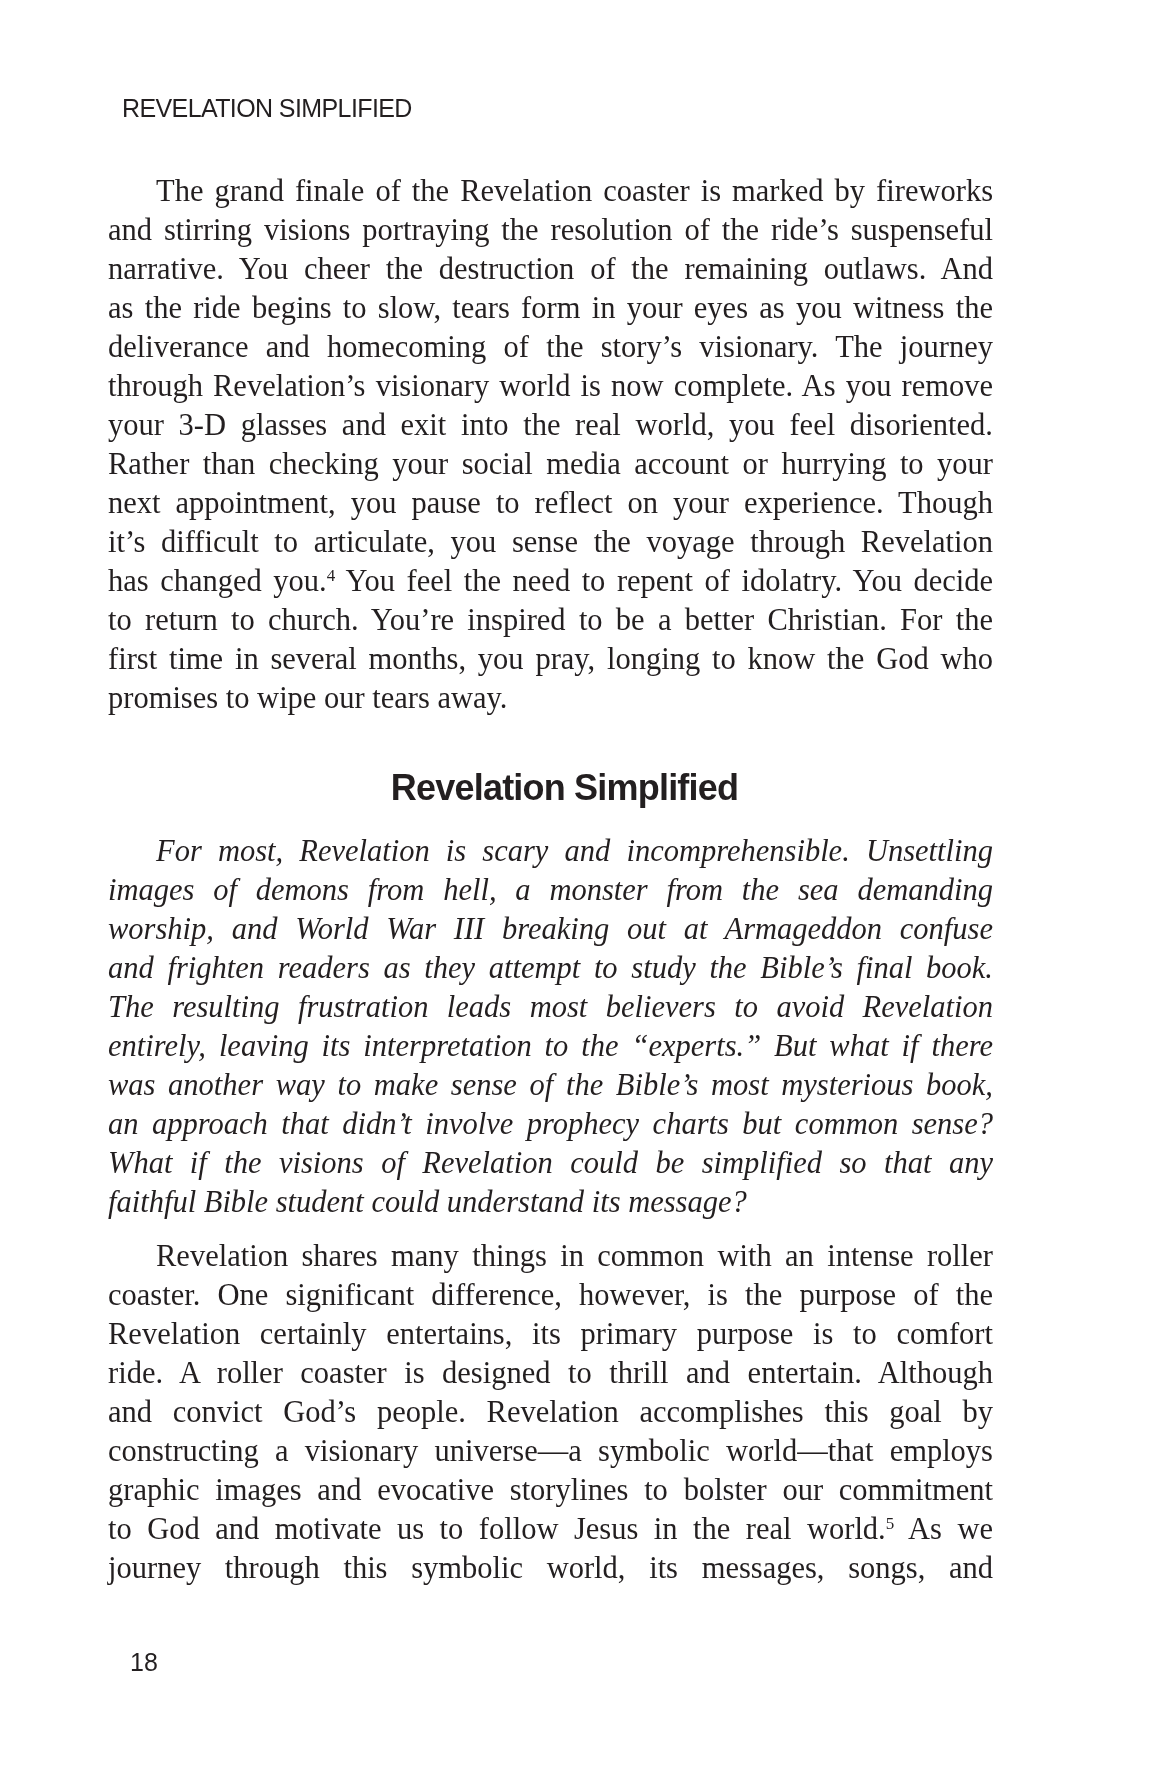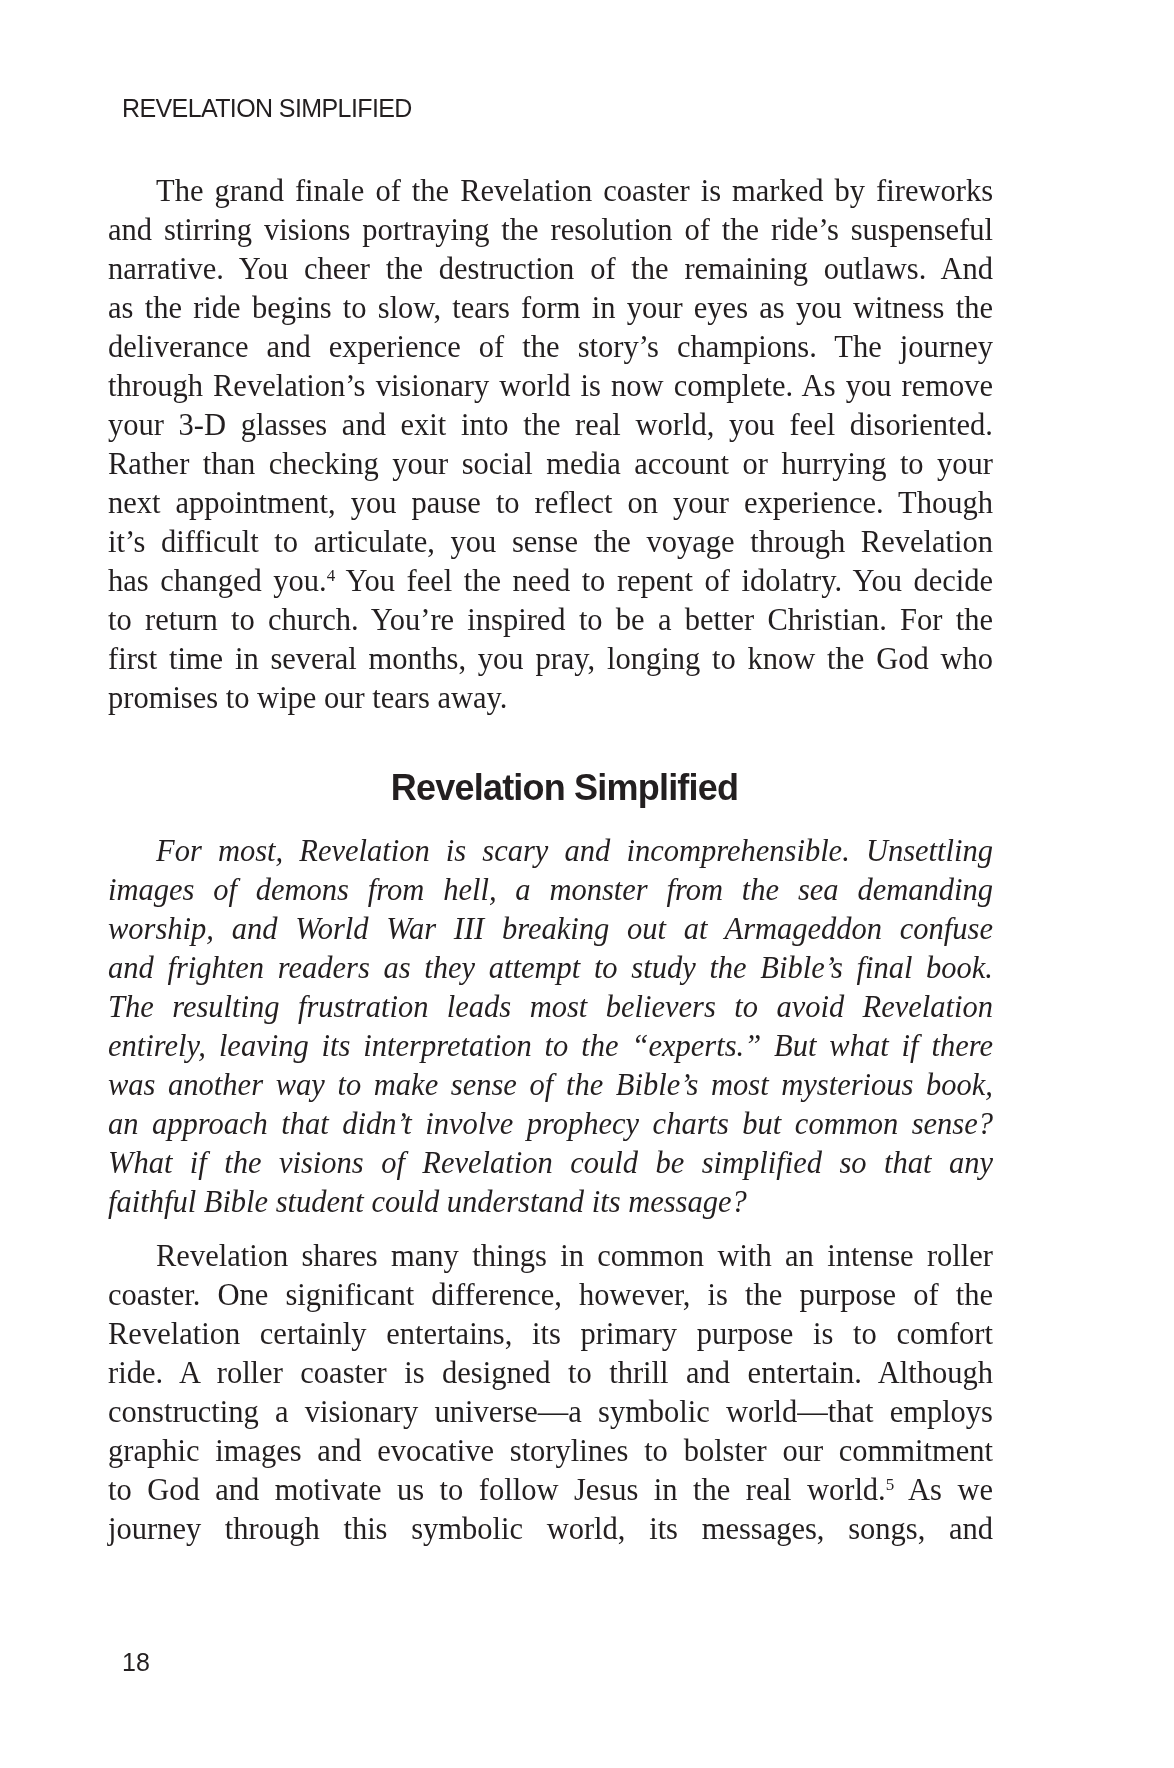--- a/index.html
+++ b/index.html
@@ -17,38 +17,38 @@
   }
   .line.indent { padding-left: 48px; width: 837px; }
   .line.last { text-align-last: left; }
   .line sup { font-size: 17px; vertical-align: 10px; line-height: 0; }
   .section-heading {
     position: absolute; left: 122px; width: 885px; top: 766px; text-align: center;
     font-family: "Liberation Sans", sans-serif; font-weight: bold; font-size: 36px;
     letter-spacing: -0.8px; line-height: 44px; margin: 0;
   }
   .page-number {
-    position: absolute; left: 122px; top: 1648px;
+    position: absolute; left: 130px; top: 1648px;
     font-family: "Liberation Sans", sans-serif; font-size: 25px; line-height: 28px; text-align: center;
   }
   #p1 { top: 172px; }
   #p2 { top: 832px; font-style: italic; }
   #p3 { top: 1237px; }
 </style>
 </head>
 <body>
 
 <div class="running-head">REVELATION SIMPLIFIED</div>
 
 <div class="para" id="p1">
   <span class="line indent">The grand finale of the Revelation coaster is marked by fireworks</span>
   <span class="line">and stirring visions portraying the resolution of the ride’s suspenseful</span>
   <span class="line">narrative. You cheer the destruction of the remaining outlaws. And</span>
   <span class="line">as the ride begins to slow, tears form in your eyes as you witness the</span>
-  <span class="line">deliverance and experience of the story’s champions. The journey</span>
+  <span class="line">deliverance and homecoming of the story’s visionary. The journey</span>
   <span class="line">through Revelation’s visionary world is now complete. As you remove</span>
   <span class="line">your 3-D glasses and exit into the real world, you feel disoriented.</span>
   <span class="line">Rather than checking your social media account or hurrying to your</span>
   <span class="line">next appointment, you pause to reflect on your experience. Though</span>
   <span class="line">it’s difficult to articulate, you sense the voyage through Revelation</span>
   <span class="line"><span>has changed you.</span><sup>4</sup><span> You feel the need to repent of idolatry. You decide</span></span>
   <span class="line">to return to church. You’re inspired to be a better Christian. For the</span>
   <span class="line">first time in several months, you pray, longing to know the God who</span>
   <span class="line last">promises to wipe our tears away.</span>
 </div>
@@ -66,19 +66,20 @@
   <span class="line">an approach that didn’t involve prophecy charts but common sense?</span>
   <span class="line">What if the visions of Revelation could be simplified so that any</span>
   <span class="line last">faithful Bible student could understand its message?</span>
 </div>
 
 <div class="para" id="p3">
   <span class="line indent">Revelation shares many things in common with an intense roller</span>
   <span class="line">coaster. One significant difference, however, is the purpose of the</span>
   <span class="line">Revelation certainly entertains, its primary purpose is to comfort</span>
   <span class="line">ride. A roller coaster is designed to thrill and entertain. Although</span>
+  <span class="line">and convict God’s people. Revelation accomplishes this goal by</span>
   <span class="line">constructing a visionary universe—a symbolic world—that employs</span>
   <span class="line">graphic images and evocative storylines to bolster our commitment</span>
   <span class="line"><span>to God and motivate us to follow Jesus in the real world.</span><sup>5</sup><span> As we</span></span>
   <span class="line">journey through this symbolic world, its messages, songs, and</span>
 </div>
 
 <div class="page-number">18</div>
 
 </body></html>

